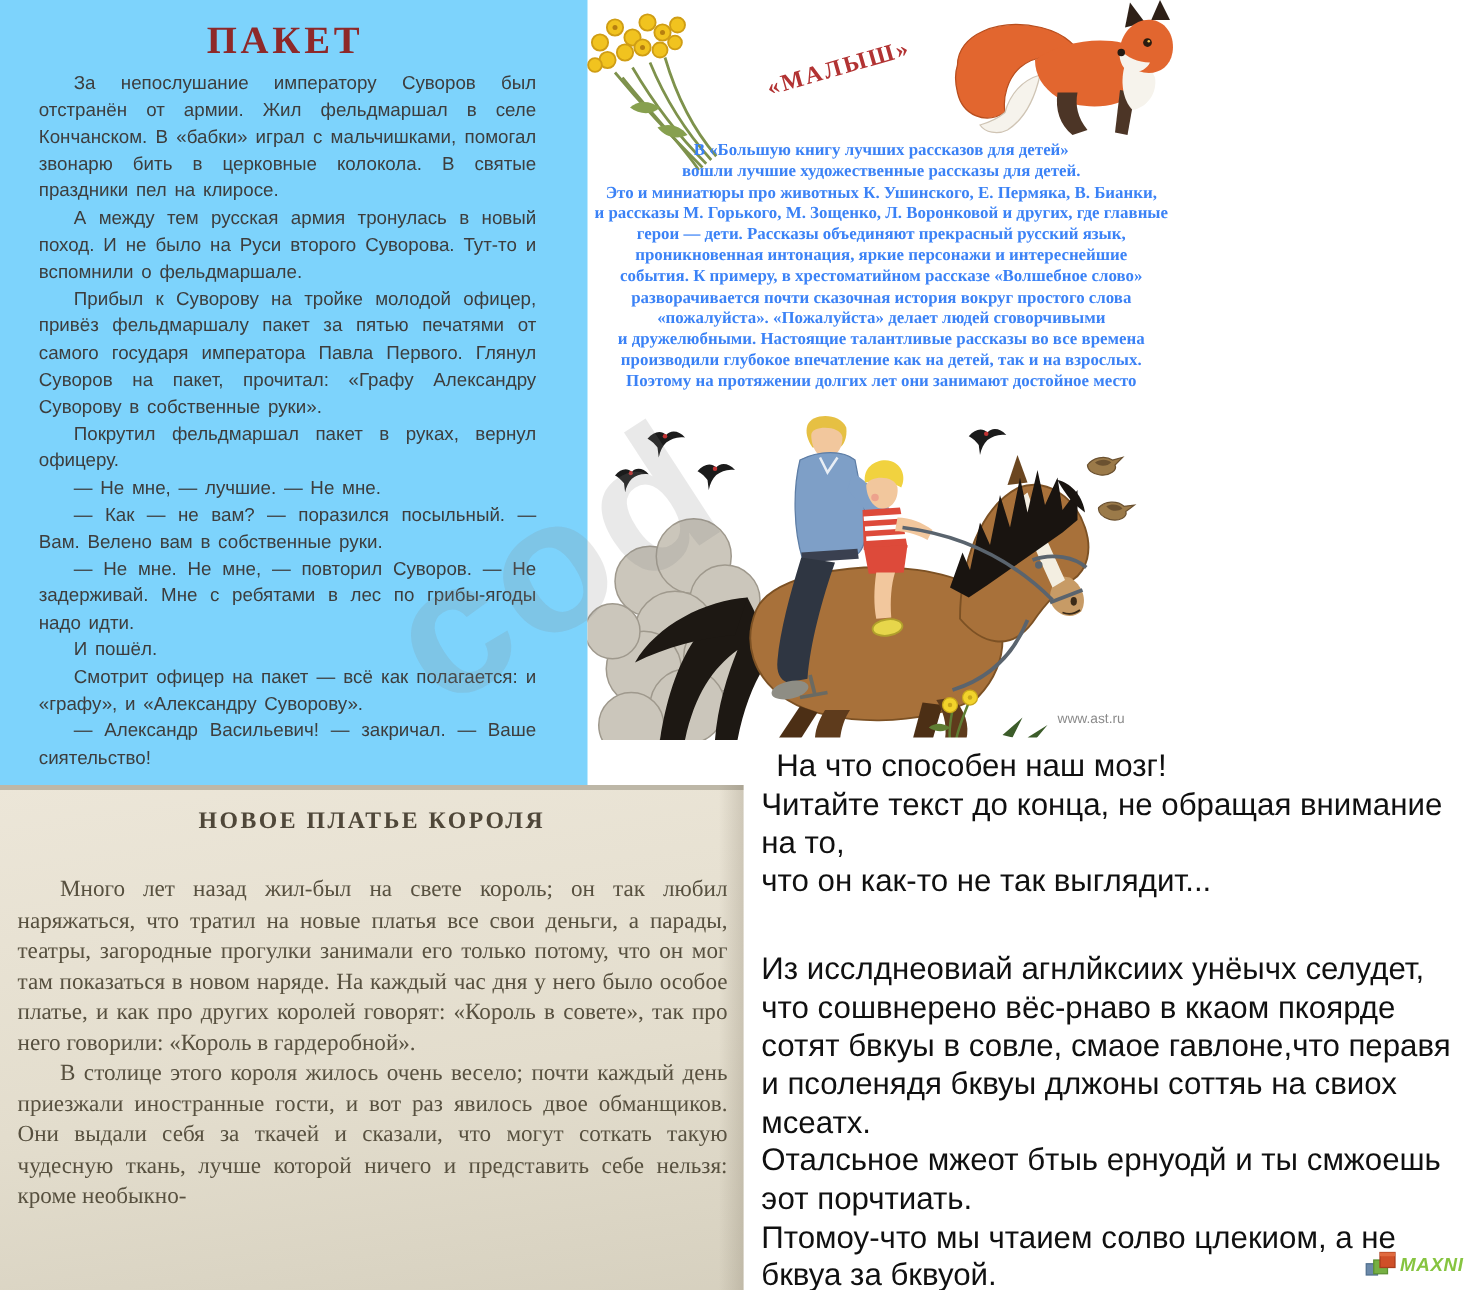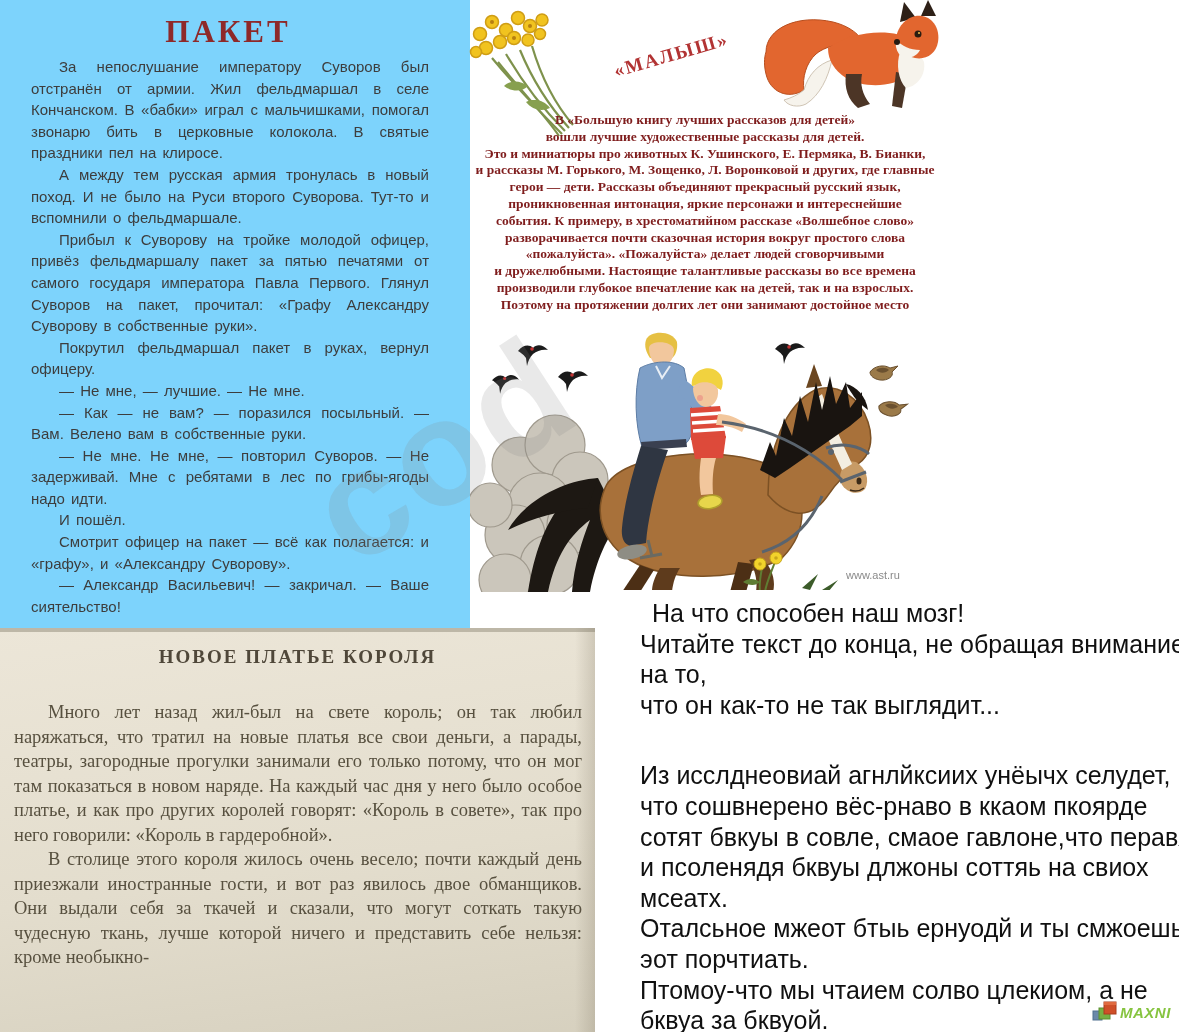--- a/index.html
+++ b/index.html
@@ -16,21 +16,21 @@
   .q-tl-body p{margin:0;text-indent:28px;}
 
   
   .flowers{position:absolute;left:462px;top:0;width:150px;height:140px;}
   .fox{position:absolute;left:758px;top:0;width:185px;height:115px;}
   .malysh{position:absolute;left:612px;top:44px;transform:rotate(-16deg);
           font-family:"Liberation Serif","DejaVu Serif",serif;font-weight:bold;
           font-size:19px;letter-spacing:2px;color:#b23333;}
   .annot{position:absolute;left:460px;top:112px;width:490px;text-align:center;
          font-family:"Liberation Serif","DejaVu Serif",serif;font-weight:bold;
-         font-size:13.5px;line-height:16.8px;color:#7f1d1d;}
+         font-size:13.5px;line-height:16.8px;color:#3b82f6;}
   .annot div{white-space:nowrap;min-height:16.8px;}
   .horse-scene{position:absolute;left:470px;top:330px;width:470px;height:262px;}
   .ast-url{position:absolute;left:846px;top:569px;font-size:11px;color:#8a8a8a;}
 
   
   .watermark{position:absolute;left:326px;top:440px;transform:rotate(-33deg);transform-origin:left center;
              font-weight:bold;font-size:150px;color:rgba(135,135,135,0.18);letter-spacing:4px;
              pointer-events:none;z-index:6;}
 
   
@@ -45,21 +45,21 @@
   .q-bl-body{position:absolute;left:14px;top:72px;width:568px;
              font-family:"Liberation Serif","DejaVu Serif",serif;
              font-size:18.5px;line-height:24.5px;color:#57503f;text-align:justify;}
   .q-bl-body p{margin:0;text-indent:34px;}
   .q-bl-pagenum{position:absolute;left:0;bottom:8px;width:100%;text-align:left;
                 font-family:"Liberation Serif","DejaVu Serif",serif;
                 font-size:17px;color:#6a6254;}
 
   
   .q-br{position:absolute;left:595px;top:590px;width:584px;height:442px;background:#fff;
-        padding-top:8px;box-sizing:border-box;padding-left:31px;}
+        padding-top:8px;box-sizing:border-box;}
   .q-br .line{min-height:30.6px;line-height:30.6px;font-size:25px;color:#101010;
               padding-left:14px;white-space:nowrap;}
   .q-br .line:first-child{padding-left:26px;}
   .q-br .line.gap{min-height:40px;}
   .maxni{position:absolute;left:1091px;top:1000px;display:flex;align-items:center;gap:3px;z-index:7;}
   .maxni-text{font-size:15px;font-weight:bold;font-style:italic;color:#86c440;letter-spacing:0.5px;}
 </style>
 </head>
 <body>
 

